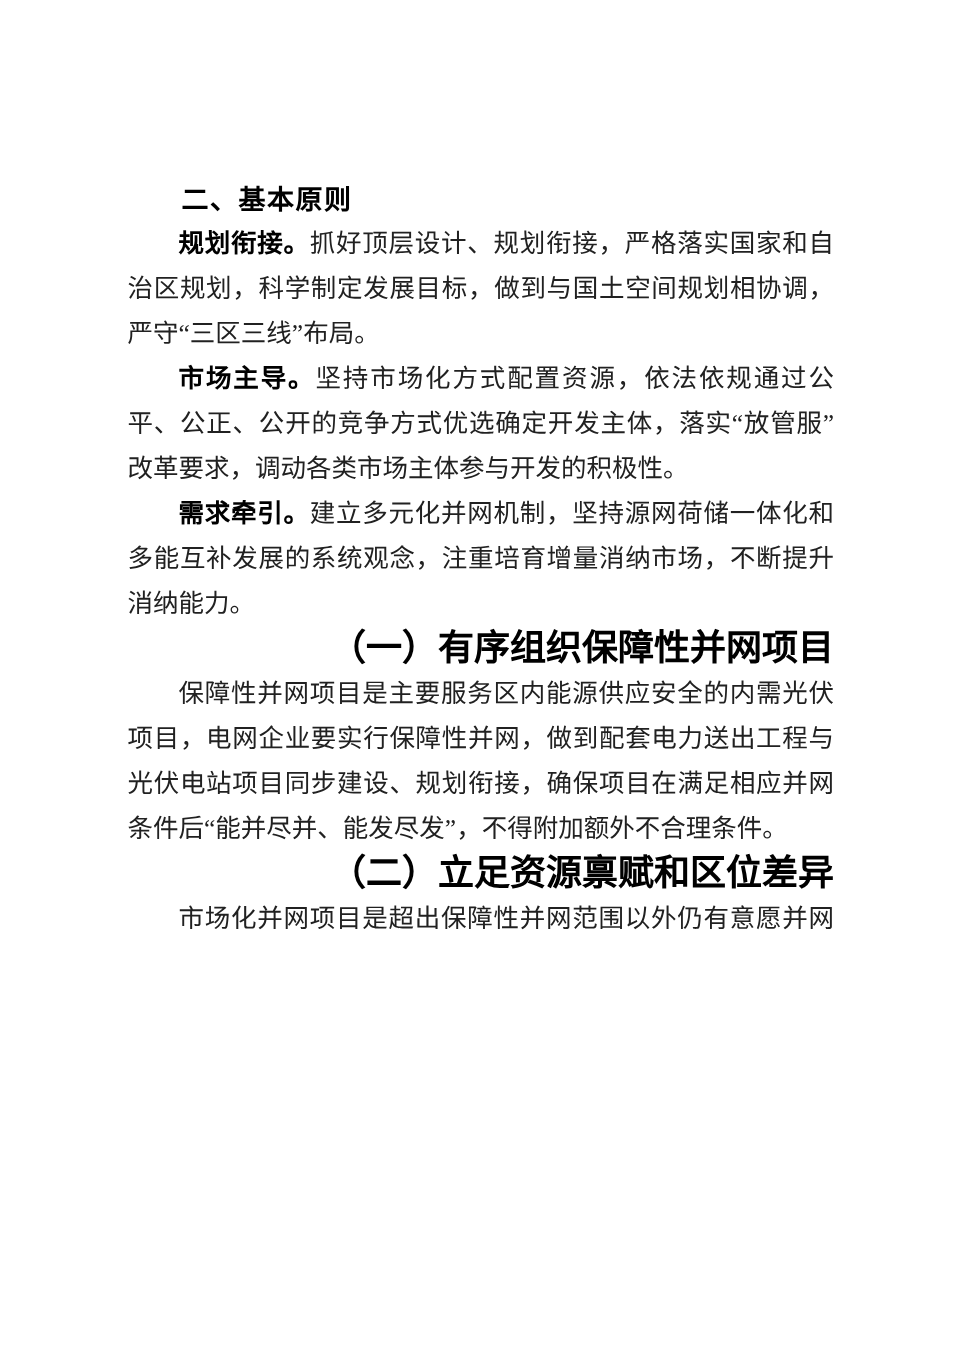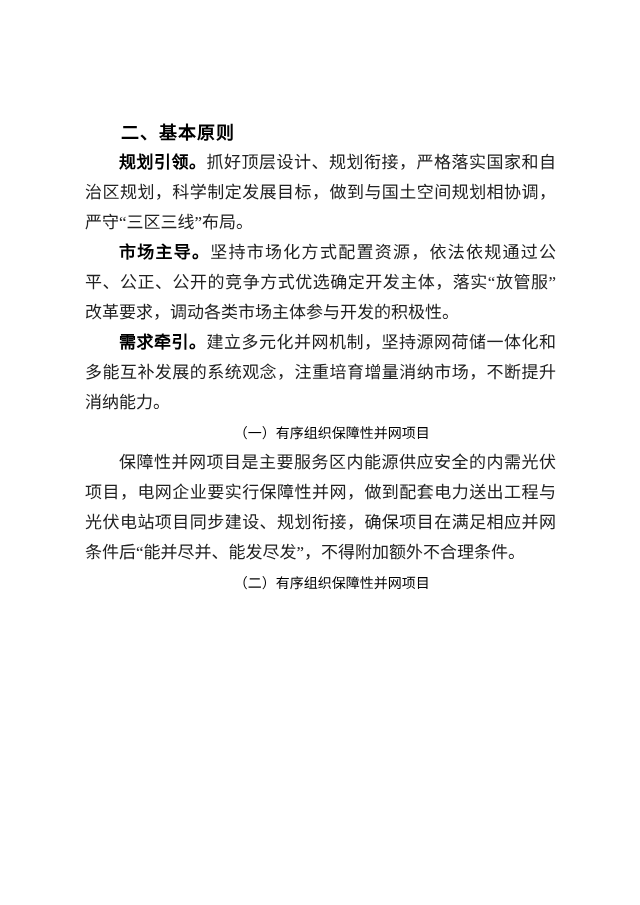--- a/index.html
+++ b/index.html
@@ -43,26 +43,26 @@
     line-height:30px;
     font-weight:700;
     color:var(--heading-text);
     text-indent:2em;
     text-align:left;
     font-family:"Liberation Sans","DejaVu Sans",sans-serif;
     letter-spacing:1px;
   }
   .subheading{
     margin:0;
-    font-size:14px;
+    font-size:24px;
     line-height:30px;
-    font-weight:400;
+    font-weight:700;
     color:var(--heading-text);
     text-indent:1.6em;
-    text-align:center;
+    text-align:right;
     font-family:"Liberation Sans","DejaVu Sans",sans-serif;
   }
   .para{
     margin:0;
     text-indent:2em;
   }
   .para.fill{
     text-align-last:justify;
   }
   .lead{
@@ -70,20 +70,21 @@
     color:var(--heading-text);
     font-family:"Liberation Sans","DejaVu Sans",sans-serif;
   }
 </style>
 </head>
 <body>
 
 <div class="page">
   <div class="doc-body">
       <h2 class="heading">二、基本原则</h2>
-      <p class="para"><strong class="lead">规划引领。</strong><span>抓好顶层设计、规划衔接，严格落实国家和自治区规划，科学制定发展目标，做到与国土空间规划相协调，严守“三区三线”布局。</span></p>
+      <p class="para"><strong class="lead">规划衔接。</strong><span>抓好顶层设计、规划衔接，严格落实国家和自治区规划，科学制定发展目标，做到与国土空间规划相协调，严守“三区三线”布局。</span></p>
       <p class="para"><strong class="lead">市场主导。</strong><span>坚持市场化方式配置资源，依法依规通过公平、公正、公开的竞争方式优选确定开发主体，落实“放管服”改革要求，调动各类市场主体参与开发的积极性。</span></p>
       <p class="para"><strong class="lead">需求牵引。</strong><span>建立多元化并网机制，坚持源网荷储一体化和多能互补发展的系统观念，注重培育增量消纳市场，不断提升消纳能力。</span></p>
       <h3 class="subheading">（一）有序组织保障性并网项目</h3>
       <p class="para"><span>保障性并网项目是主要服务区内能源供应安全的内需光伏项目，电网企业要实行保障性并网，做到配套电力送出工程与光伏电站项目同步建设、规划衔接，确保项目在满足相应并网条件后“能并尽并、能发尽发”，不得附加额外不合理条件。</span></p>
-      <h3 class="subheading">（二）有序组织保障性并网项目</h3>
+      <h3 class="subheading">（二）立足资源禀赋和区位差异</h3>
+      <p class="para fill"><span>市场化并网项目是超出保障性并网范围以外仍有意愿并网</span></p>
     </div>
 </div>
 
 </body></html>

